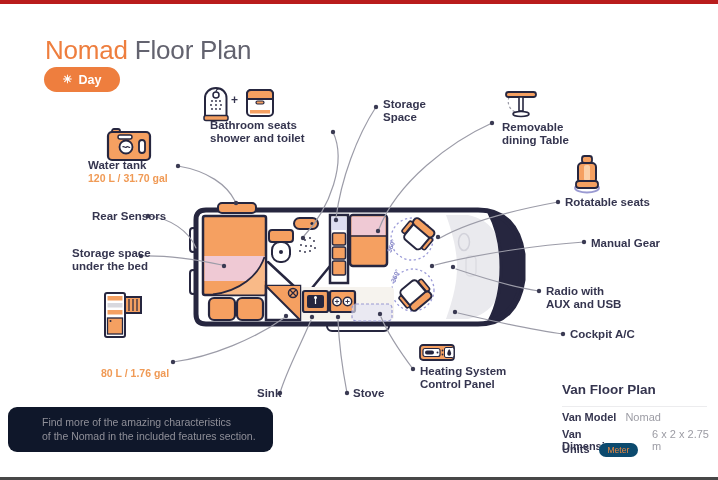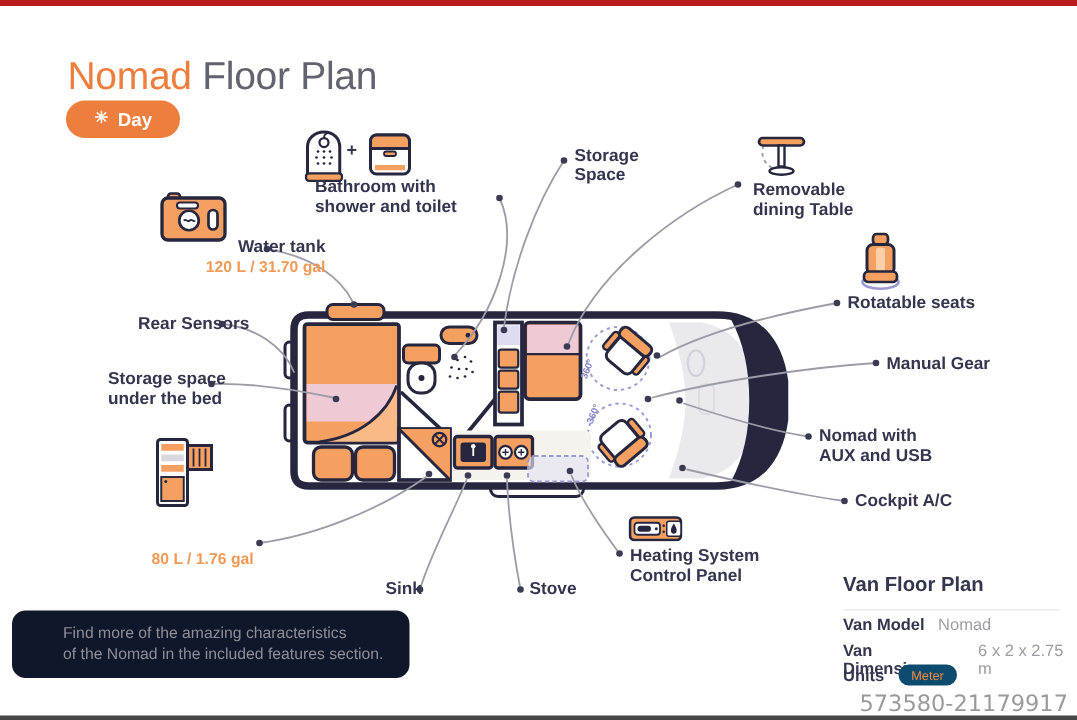--- a/index.html
+++ b/index.html
@@ -8,28 +8,28 @@
   .abs{position:absolute;}
   .title{left:45px;top:31px;font-size:26px;font-weight:500;letter-spacing:-.2px;}
   .title .accent{color:#EE7E3E;}
   .title .rest{color:#63636F;}
   .daypill{left:44px;top:63px;width:76px;height:25px;background:#EE7E3E;border-radius:13px;
            display:flex;align-items:center;justify-content:center;gap:6px;color:#fff;
            font-size:12.5px;font-weight:700;cursor:pointer;}
   .daypill .sun{font-size:11px;line-height:11px;}
   .feat{position:absolute;font-weight:700;font-size:11.5px;line-height:13px;color:#35354F;white-space:pre-line;}
   .feat-value{position:absolute;font-weight:700;font-size:10.5px;line-height:12px;color:#F09A55;white-space:pre-line;text-align:right;}
-  .center{text-align:right;margin-left:44px;}
+  .center{text-align:left;}
   .joiner{position:absolute;font-weight:700;font-size:12px;color:#35354F;}
   .note{left:8px;top:403px;width:265px;height:45px;background:#0f172a;border-radius:9px;
         color:#8F8F98;font-size:10.5px;line-height:13.5px;font-weight:400;
         padding:9px 0 0 34px;box-sizing:border-box;white-space:pre-line;}
   .ip-title{left:562px;top:378px;font-size:13.5px;font-weight:700;color:#35354F;}
   .ip-divider{left:562px;top:402px;width:145px;height:1px;background:#ececee;}
-  .ip-row{position:absolute;left:562px;display:flex;align-items:flex-end;gap:9px;}
+  .ip-row{position:absolute;left:562px;display:flex;align-items:flex-start;gap:9px;}
   .ip-label{font-size:11px;font-weight:700;color:#35354F;}
   .ip-value{font-size:11px;font-weight:400;color:#9C9CA4;}
   .badge{background:#0c4a6e;color:#EF8A3F;border-radius:8px;font-size:8.5px;font-weight:400;
          padding:2px 9px;cursor:pointer;}
   .watermark{right:6px;top:456px;font-family:"DejaVu Sans",sans-serif;font-size:15px;color:#9a9a9a;}
   .bottomline{left:0;bottom:0;width:718px;height:3px;background:#474747;}
   svg{display:block;}
   .overlay{left:0;top:0;pointer-events:none;}
 </style>
 </head>
@@ -265,39 +265,39 @@
       <rect x="4" y="4.5" width="17" height="8" rx="2" fill="#fff" stroke="#26263F" stroke-width="1.2"></rect>
       <rect x="6" y="6.5" width="9" height="4" rx="2" fill="#26263F"></rect>
       <circle cx="18.5" cy="8.5" r="1" fill="#26263F"></circle>
       <circle cx="23.5" cy="6.5" r="0.9" fill="#26263F"></circle>
         <circle cx="23.5" cy="10.5" r="0.9" fill="#26263F"></circle>
       <rect x="25.5" y="3.5" width="9.5" height="10" rx="1.5" fill="#fff" stroke="#26263F" stroke-width="1"></rect>
       <path d="M30.2,5 C29,7 28.3,8.2 28.3,9.6 C28.3,11 29.1,11.8 30.2,11.8 C31.3,11.8 32.1,11 32.1,9.6 C32.1,8.2 31.4,7 30.2,5 Z" fill="#26263F"></path>
     </svg>
   </div>
 
-  <div class="feat" style="left:210px;top:115px">Bathroom with
+  <div class="feat" style="left:210px;top:115px">Bathroom seats
 shower and toilet</div>
   <div class="feat" style="left:383px;top:94px">Storage
 Space</div>
   <div class="feat" style="left:502px;top:117px">Removable
 dining Table</div>
   <div class="feat center" style="left:88px;top:155px;width:85px">Water tank</div>
   <div class="feat-value center" style="left:88px;top:168px;width:85px">120 L / 31.70 gal</div>
   <div class="feat" style="left:92px;top:206px">Rear Sensors</div>
   <div class="feat" style="left:72px;top:243px">Storage space
 under the bed</div>
   <div class="feat-value" style="left:101px;top:363px">80 L / 1.76 gal</div>
   <div class="feat" style="left:257px;top:383px">Sink</div>
   <div class="feat" style="left:353px;top:383px">Stove</div>
   <div class="feat" style="left:420px;top:361px">Heating System
 Control Panel</div>
   <div class="feat" style="left:565px;top:192px">Rotatable seats</div>
   <div class="feat" style="left:591px;top:233px">Manual Gear</div>
-  <div class="feat" style="left:546px;top:281px">Nomad with
+  <div class="feat" style="left:546px;top:281px">Radio with
 AUX and USB</div>
   <div class="feat" style="left:570px;top:324px">Cockpit A/C</div>
 
   <div class="abs note">Find more of the amazing characteristics
 of the Nomad in the included features section.</div>
 
   <div class="abs ip-title">Van Floor Plan</div>
   <div class="abs ip-divider"></div>
   <div class="ip-row" style="top:407px">
     <span class="ip-label">Van Model</span>
@@ -305,15 +305,14 @@
   </div>
   <div class="ip-row" style="top:424px">
     <span class="ip-label">Van Dimensions</span>
     <span class="ip-value">6 x 2 x 2.75 m</span>
   </div>
   <div class="ip-row" style="top:439px">
     <span class="ip-label">Units</span>
     <span class="badge">Meter</span>
   </div>
 
-  <div class="abs watermark">573580-21179917</div>
   <div class="abs bottomline"></div>
 </div>
 
 </body></html>

